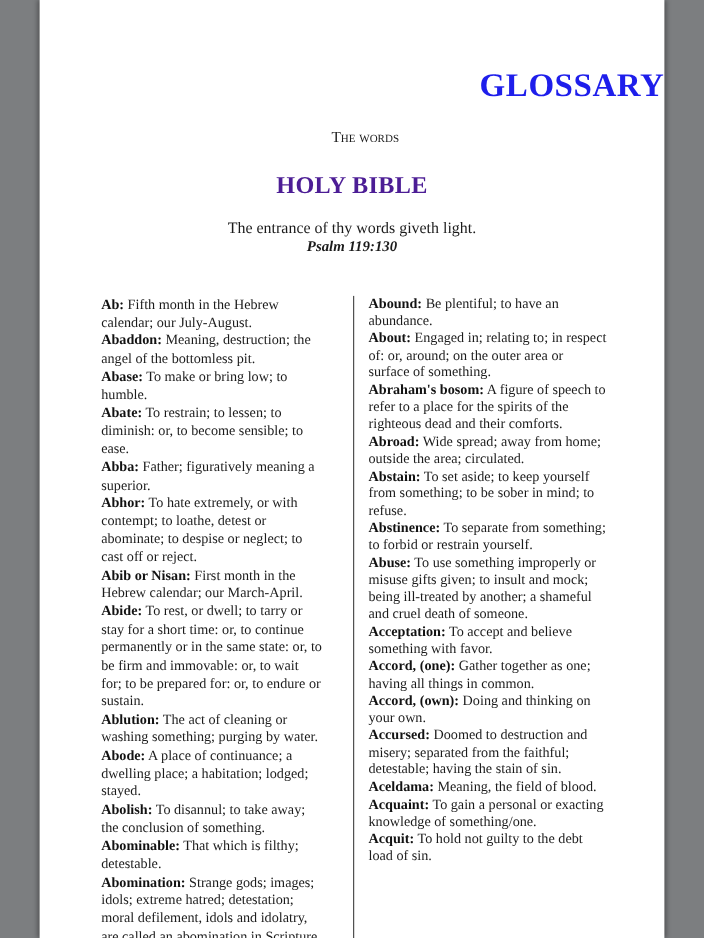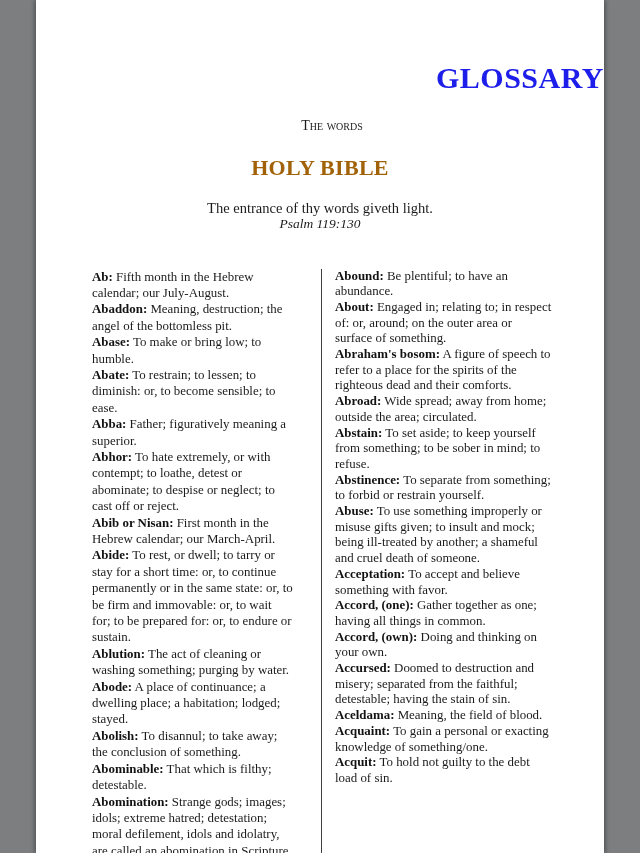--- a/index.html
+++ b/index.html
@@ -31,34 +31,35 @@
     font-variant: small-caps;
     font-size: 14px; line-height: 15.5px;
     color: #1b1b1b;
     padding-left: 24px;
   }
   .book-title {
     margin: 22px 0 0 0;
     text-align: center;
     font-size: 22px; line-height: 24px;
     font-weight: bold;
-    color: #a16207;
+    color: #4c1d95;
     letter-spacing: 0.3px;
   }
   .epigraph {
     margin-top: 21px;
     text-align: center;
     font-size: 14.5px; line-height: 15px;
     color: #1b1b1b;
   }
   .epigraph-source {
     text-align: center;
     font-style: italic;
     font-size: 13.5px; line-height: 15px;
     color: #1b1b1b;
+    font-weight: bold;
   }
   .columns {
     display: flex;
     margin-top: 38px;
     padding: 0 52px 0 56px;
     align-items: stretch;
   }
   .col { box-sizing: border-box; width: 50%; }
   .col-left {
     padding-right: 28px;

